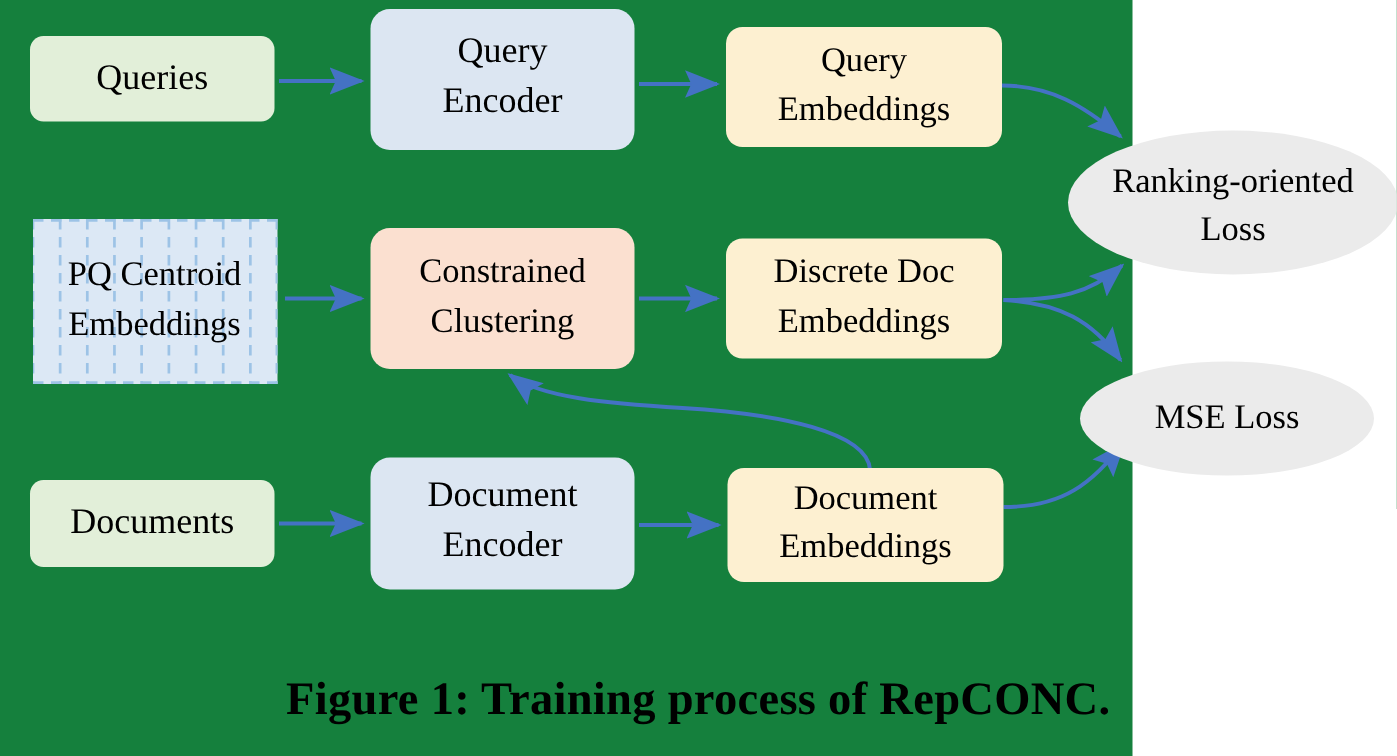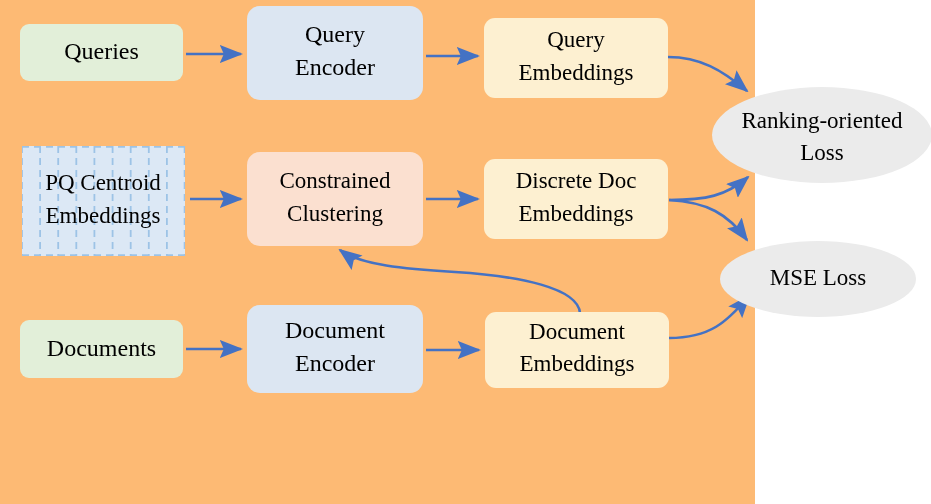--- a/index.html
+++ b/index.html
@@ -10,21 +10,21 @@
   body {
     width: 931px;
     height: 504px;
     overflow: hidden;
     font-family: "Liberation Serif", "DejaVu Serif", serif;
   }
   #figure-root {
     position: relative;
     width: 755px;
     height: 504px;
-    background: #fdba74;
+    background: #15803d;
   }
   #diagram-svg {
     position: absolute;
     left: 0;
     top: 0;
     width: 931px;
     height: 504px;
     display: block;
   }
   .node-label {
@@ -160,14 +160,15 @@
       <text class="node-label fs-23" x="822" y="155">Loss</text>
     </g>
 
     <g>
       <ellipse cx="818" cy="279" rx="98" ry="38" fill="#ebebeb"></ellipse>
       <text class="node-label fs-23" x="818" y="280">MSE Loss</text>
     </g>
 
   </svg>
 
+  <div class="caption">Figure 1: Training process of RepCONC.</div>
 
 </div>
 
 </body></html>

